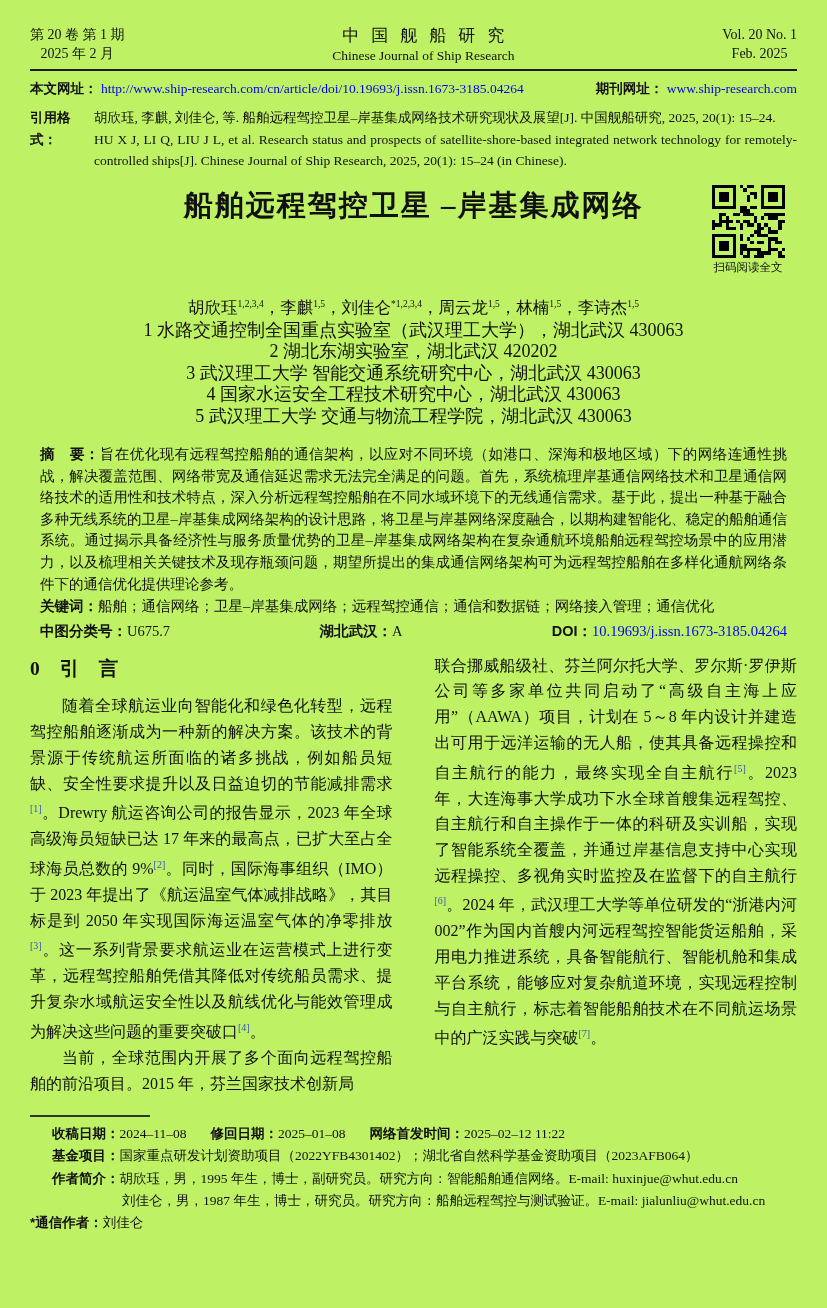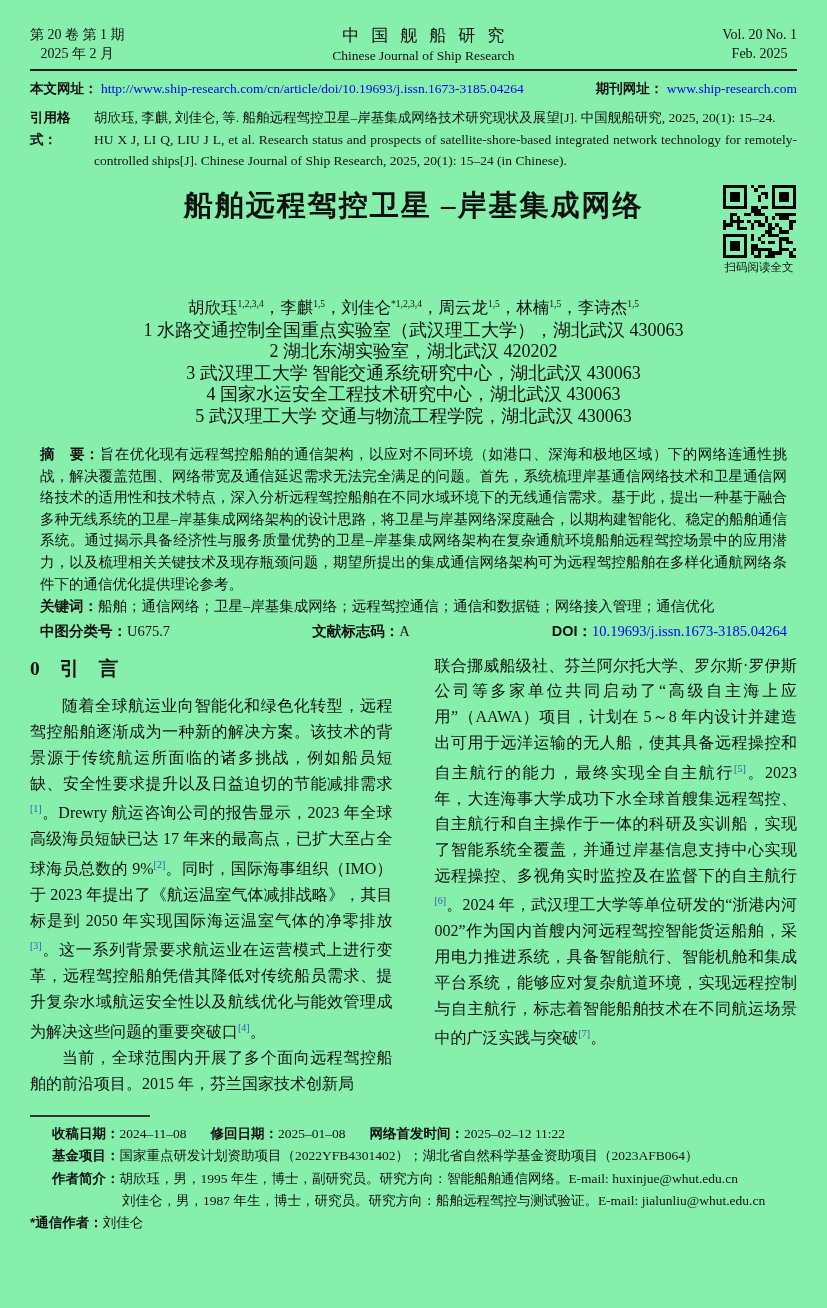--- a/index.html
+++ b/index.html
@@ -1,19 +1,19 @@
 <!DOCTYPE html>
 <html style="--link: #0000EE; --cite: #3A55B4; --ink: #111111; --rule: #1A1A1A;"><head>
 <meta charset="utf-8">
 <style>
   :root { --link:#0000EE; --cite:#3A55B4; --ink:#111111; --rule:#1a1a1a; }
   * { box-sizing: border-box; }
   html,body { margin:0; padding:0; background:#ffffff; }
   .page {
-    width:827px; height:1308px; margin:0 auto; background:#86efac; color:var(--ink);
+    width:827px; height:1308px; margin:0 auto; background:#bef264; color:var(--ink);
     font-family:"Liberation Serif","DejaVu Serif",serif;
     padding:24px 30px 0; overflow:hidden; position:relative;
   }
   
   .jheader { display:flex; justify-content:space-between; align-items:center;
     border-bottom:2.5px solid var(--rule); padding-bottom:5px; }
   .hdr-side { text-align:center; font-size:14px; line-height:19px; white-space:nowrap; }
   .hdr-center { text-align:center; }
   .hdr-cn { font-size:17px; letter-spacing:12px; margin-right:-12px; }
   .hdr-en { font-size:13.5px; margin-top:1px; }
@@ -22,21 +22,21 @@
   .lbl { font-family:"Liberation Sans",sans-serif; font-weight:bold; }
   a.extlink { color:var(--link); text-decoration:none; }
   
   .citation-row { display:flex; margin-top:9px; font-size:13.5px; line-height:21.5px; }
   .cite-label { font-family:"Liberation Sans",sans-serif; font-weight:bold; width:64px; flex:none; }
   .cite-content { flex:1; text-align:justify; }
   .cite-cn { margin-bottom:0; }
   
   .title-block { position:relative; margin-top:12px; min-height:100px; }
   h1.title { margin:0 78px; text-align:center; font-size:29px; line-height:43px; font-weight:bold; letter-spacing:2px; }
-  .qr-box { position:absolute; right:0; top:1px; width:76px; }
+  .qr-box { position:absolute; right:11px; top:1px; width:76px; }
   .qr-box svg { width:73px; height:73px; display:block; margin:0 auto; }
   .qr-caption { font-size:11.5px; text-align:center; margin-top:2px; white-space:nowrap; }
   
   .authors { text-align:center; margin-top:13px; font-size:16.5px; }
   .authors sup { font-size:9.5px; }
   .affils { margin-top:1px; text-align:center; font-size:18px; line-height:21.5px; }
   
   .abstract-block { margin-top:17px; padding:0 10px; font-size:14.5px; line-height:21.6px; text-align:justify; }
   .keywords-row { padding:0 10px; font-size:14.5px; line-height:21.6px; margin-top:1px; }
   .clc-row { display:flex; justify-content:space-between; padding:0 10px; font-size:14.5px; margin-top:4px; }
@@ -337,21 +337,21 @@
     <span class="lbl">摘　要：</span><span>旨在优化现有远程驾控船舶的通信架构，以应对不同环境（如港口、深海和极地区域）下的网络连通性挑战，解决覆盖范围、网络带宽及通信延迟需求无法完全满足的问题。首先，系统梳理岸基通信网络技术和卫星通信网络技术的适用性和技术特点，深入分析远程驾控船舶在不同水域环境下的无线通信需求。基于此，提出一种基于融合多种无线系统的卫星–岸基集成网络架构的设计思路，将卫星与岸基网络深度融合，以期构建智能化、稳定的船舶通信系统。通过揭示具备经济性与服务质量优势的卫星–岸基集成网络架构在复杂通航环境船舶远程驾控场景中的应用潜力，以及梳理相关关键技术及现存瓶颈问题，期望所提出的集成通信网络架构可为远程驾控船舶在多样化通航网络条件下的通信优化提供理论参考。</span>
   </div>
   <div class="keywords-row">
     <span class="lbl">关键词：</span><span>船舶；通信网络；卫星–岸基集成网络；远程驾控通信；通信和数据链；网络接入管理；通信优化</span>
   </div>
   <div class="clc-row">
     <div>
       <span class="lbl">中图分类号：</span><span>U675.7</span>
     </div>
     <div>
-      <span class="lbl">文献标志码：</span><span>A</span>
+      <span class="lbl">湖北武汉：</span><span>A</span>
     </div>
     <div>
       <span class="lbl">DOI：</span><a class="doi-value" href="#">10.19693/j.issn.1673-3185.04264</a>
     </div>
   </div>
 
   <div class="columns">
     <div class="col">
       <h2 class="section">
         <span class="sec-num">0</span><span>引　言</span>

